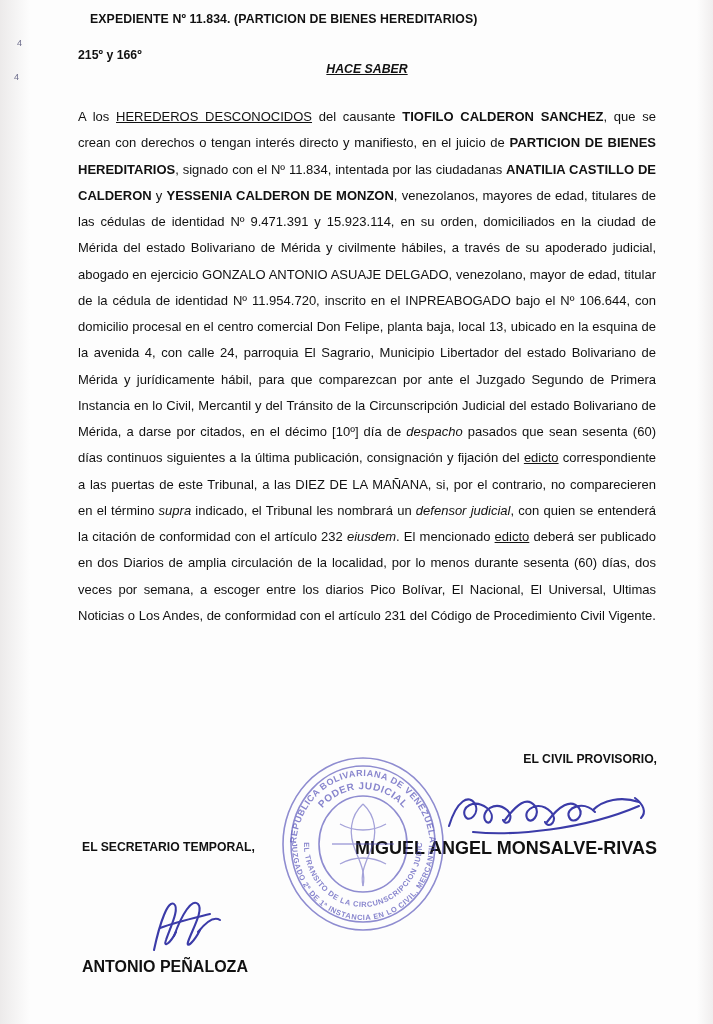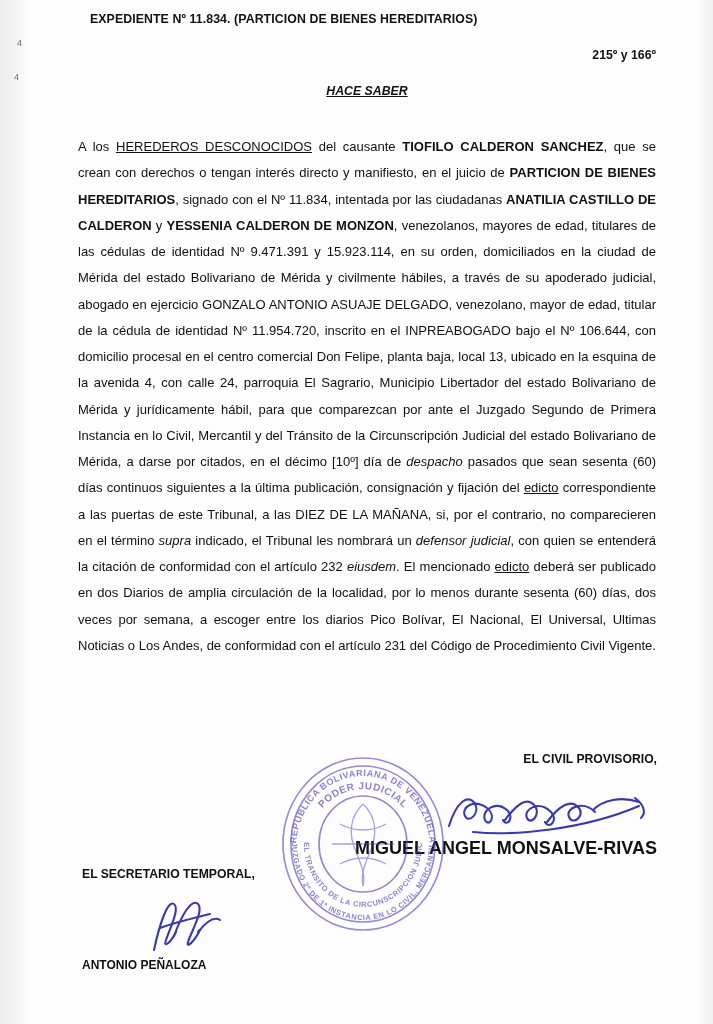--- a/index.html
+++ b/index.html
@@ -66,33 +66,32 @@
   .court-head {
     text-align: center;
     font-size: 12.3px;
     font-weight: bold;
     line-height: 1.95;
     margin: 0 auto 20px auto;
     width: 540px;
   }
 
   .years {
-    text-align: right;
-    font-size: 12.3px;
-    font-weight: bold;
-    margin-bottom: 22px;
+    text-align: left;
+    font-size: 12.3px;
+    font-weight: bold;
   }
 
   .hace-saber {
     text-align: center;
     font-size: 12.3px;
     font-weight: bold;
     font-style: italic;
     text-decoration: underline;
-    margin-bottom: 36px;
+    margin-bottom: 28px;
   }
 
   .body-text {
     font-size: 13px;
     line-height: 2.02;
     text-align: justify;
     text-justify: inter-word;
     hyphens: none;
   }
   .body-text b { font-weight: bold; }
@@ -110,29 +109,29 @@
   .sig-judge-name {
     position: absolute;
     right: 56px;
     top: 838px;
     font-size: 18px;
     font-weight: bold;
   }
   .sig-sec-label {
     position: absolute;
     left: 82px;
-    top: 867px;
+    top: 840px;
     font-size: 12.2px;
     font-weight: bold;
   }
   .sig-sec-name {
     position: absolute;
     left: 82px;
     top: 958px;
-    font-size: 12px;
+    font-size: 16px;
     font-weight: bold;
   }
   .footer-ref {
     position: absolute;
     left: 80px;
     top: 1000px;
     font-size: 10.5px;
     color: #222;
     margin-top: 44px;
   }

